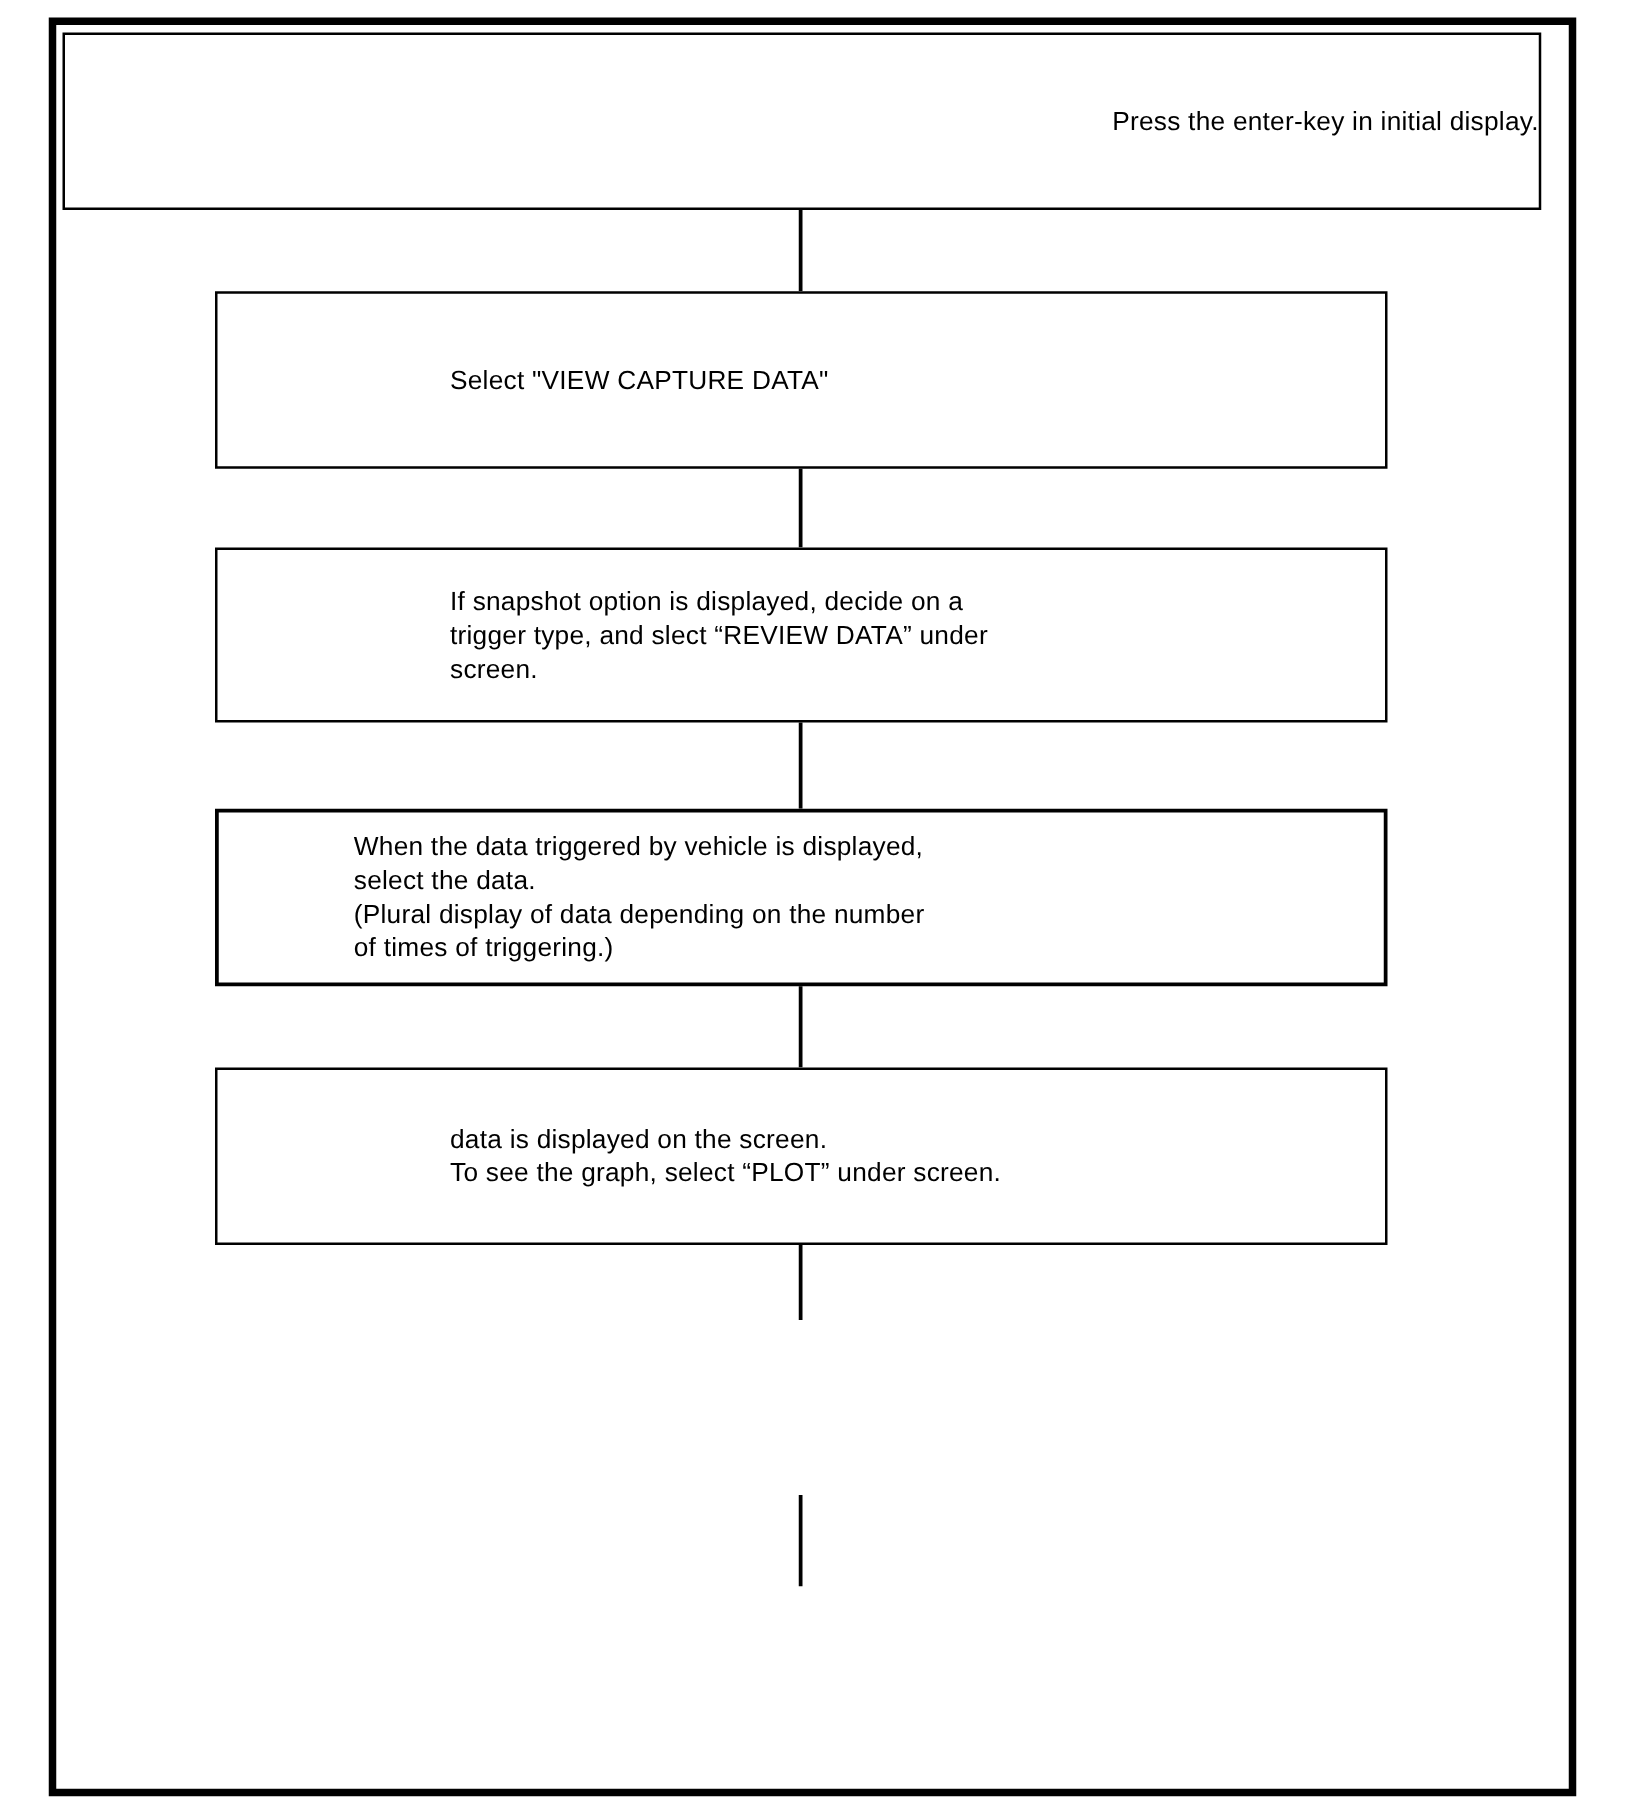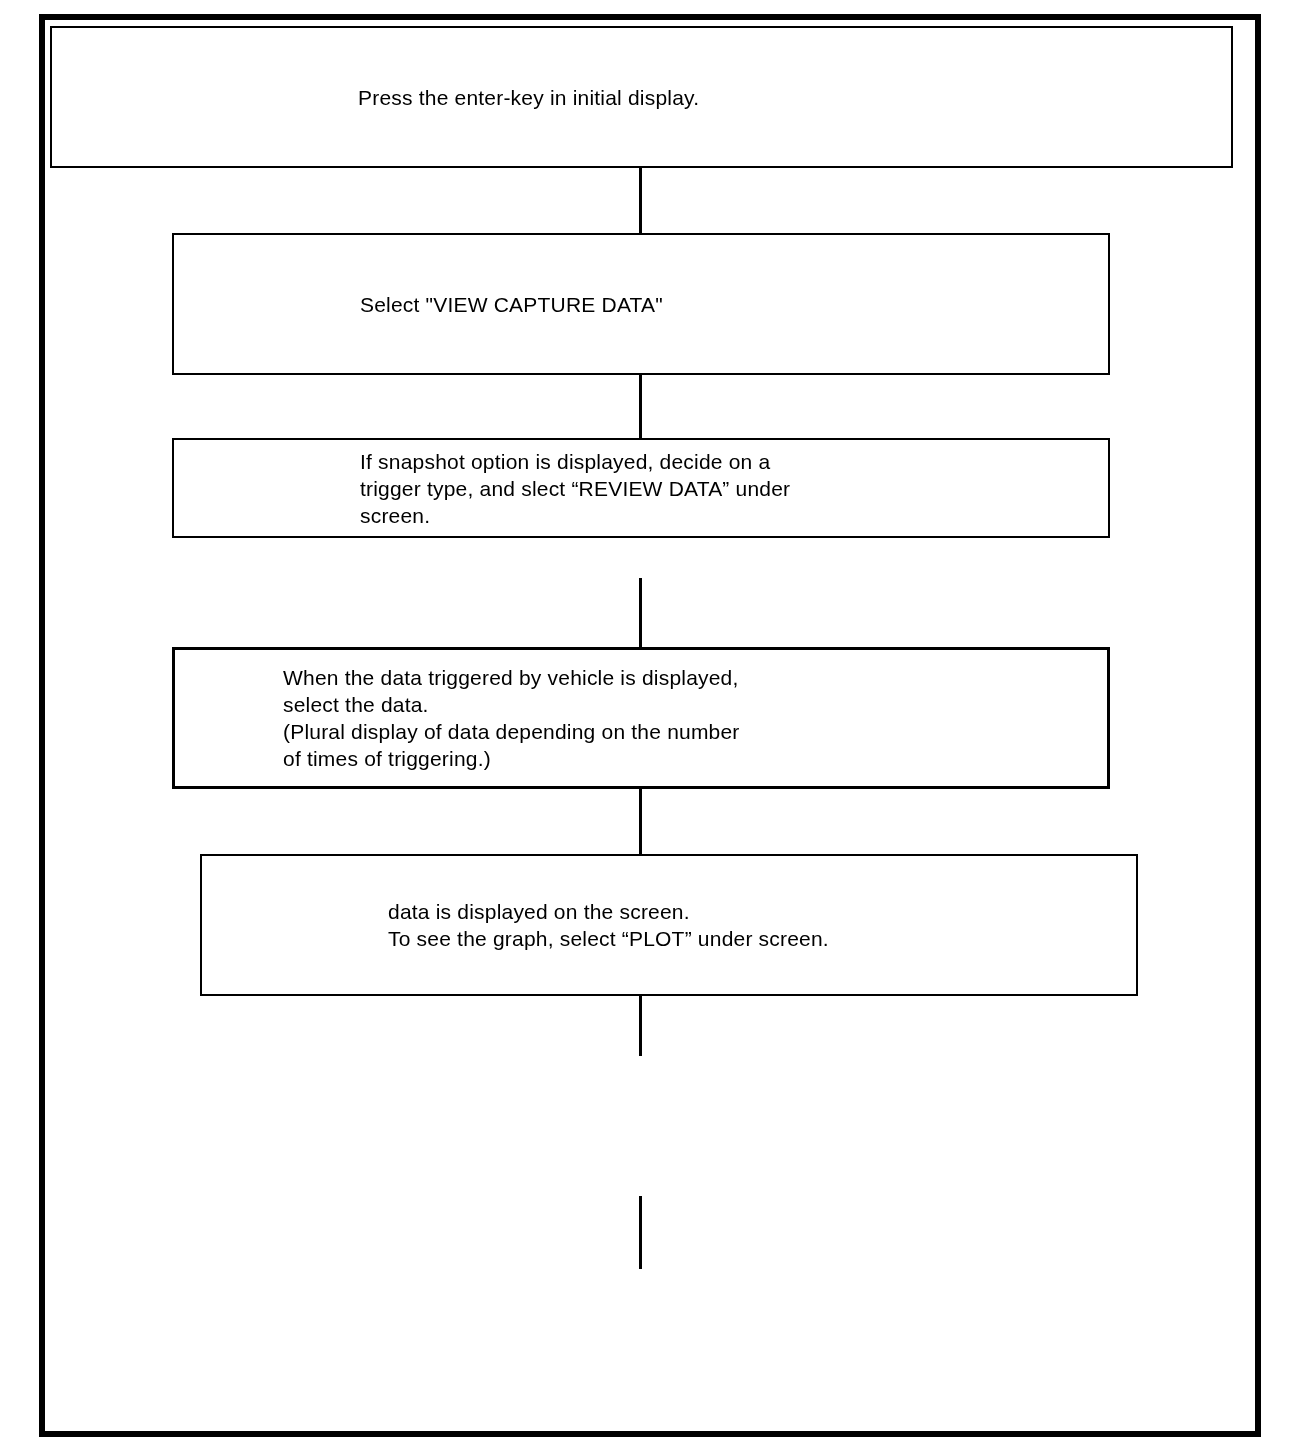--- a/index.html
+++ b/index.html
@@ -34,25 +34,25 @@
     display: flex;
     flex-direction: column;
     justify-content: center;
     font-size: 21px;
     line-height: 27px;
     letter-spacing: 0.2px;
   }
   .step .txt {
     white-space: pre-line;
   }
-  .step-1 { left: 50px;  top: 26px;   width: 1183px; height: 142px; padding-left: 306px; }
+  .step-1 { left: 50px;  top: 26px;   width: 1183px; height: 142px; padding-left: 306px; align-items: flex-end; }
   .step-2 { left: 172px; top: 233px;  width: 938px;  height: 142px; padding-left: 186px; }
-  .step-3 { left: 172px; top: 438px;  width: 938px;  height: 100px; padding-left: 186px; }
+  .step-3 { left: 172px; top: 438px;  width: 938px;  height: 140px; padding-left: 186px; }
   .step-4 { left: 172px; top: 647px;  width: 938px;  height: 142px; padding-left: 108px; border-width: 3px; }
-  .step-5 { left: 172px; top: 854px;  width: 938px;  height: 142px; padding-left: 186px; margin-left: 28px; }
+  .step-5 { left: 172px; top: 854px;  width: 938px;  height: 142px; padding-left: 186px; }
   .step-6 { left: 172px; top: 1056px; width: 938px;  height: 140px; padding-left: 186px; }
   .step-7 { left: 172px; top: 1269px; width: 938px;  height: 138px; padding-left: 186px; }
   .connector {
     position: absolute;
     left: 639px;
     width: 3px;
     background: #000000;
   }
   .c1 { top: 168px;  height: 65px; }
   .c2 { top: 375px;  height: 63px; }

